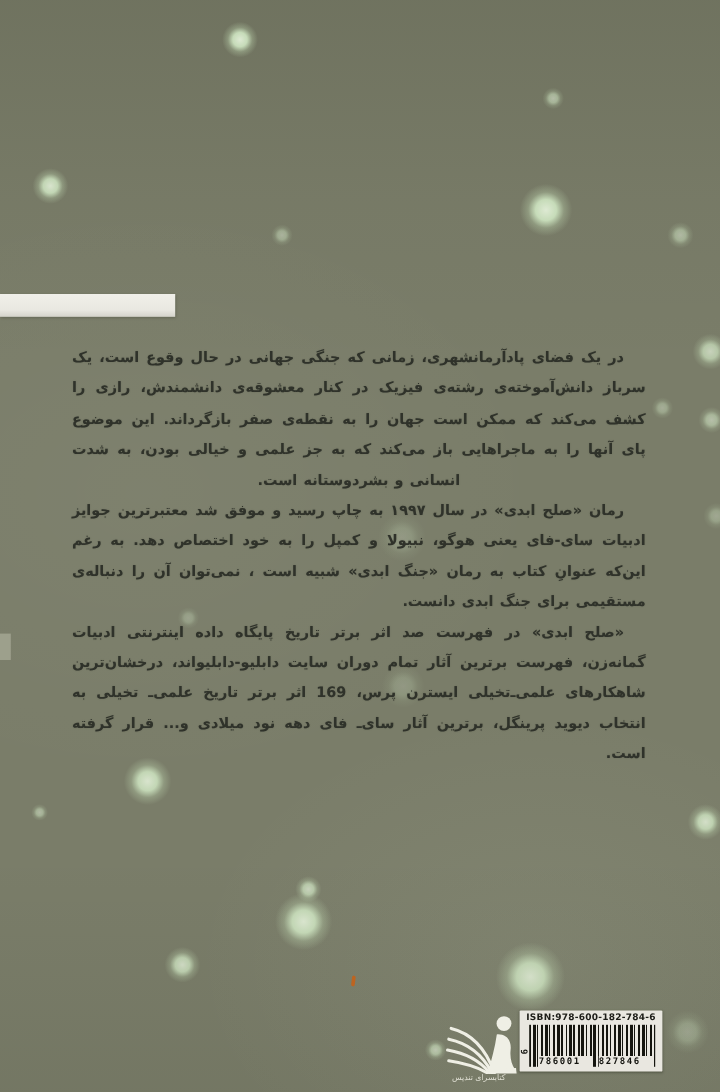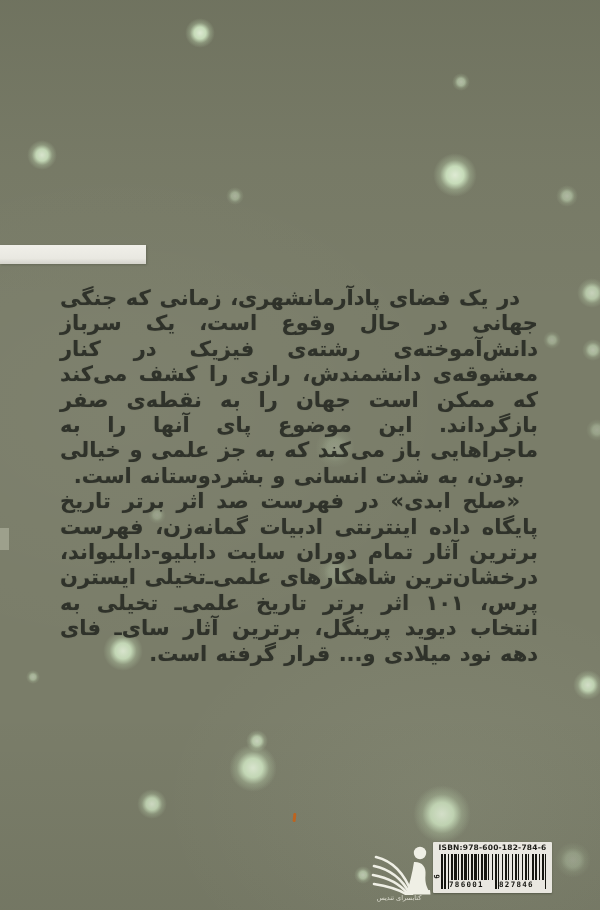--- a/index.html
+++ b/index.html
@@ -25,21 +25,21 @@
   }
   .left-patch{
     position:absolute;left:0;top:528px;width:9px;height:22px;
     background:rgba(235,238,220,0.30);
   }
   
   .synopsis{
     position:absolute;left:60px;right:62px;top:286px;
     direction:rtl;
     color:#2f322a;
-    font-size:21px;line-height:25.4px;font-weight:bold;
+    font-size:12px;line-height:25.4px;font-weight:bold;
     text-shadow:0 0 1px rgba(47,50,42,0.35);
   }
   .synopsis p{
     margin:0;padding:0;
     text-align:justify;text-align-last:right;
     text-indent:18px;
     word-spacing:1px;
   }
   .synopsis p.center-last{text-align-last:center;}
   
@@ -112,21 +112,22 @@
       <div class="star" style="left: 555.4px; top: 842.4px; height: 35.2px; width: 35.2px; opacity: 0.3; background: radial-gradient(circle, rgb(233, 246, 223) 0%, rgb(207, 230, 194) 28%, rgba(195, 220, 180, 0.35) 48%, rgba(195, 220, 180, 0) 70%);"></div>
       <div class="star" style="left: 354.2px; top: 866.2px; height: 17.6px; width: 17.6px; opacity: 0.6; background: radial-gradient(circle, rgb(233, 246, 223) 0%, rgb(207, 230, 194) 28%, rgba(195, 220, 180, 0.35) 48%, rgba(195, 220, 180, 0) 70%);"></div>
       <div class="speck" style="left: 293px; top: 813px; background: rgb(189, 100, 32);"></div>
     </div>
 
   <div class="white-bar"></div>
   <div class="left-patch"></div>
 
   <div class="synopsis">
     <p class="center-last">در یک فضای پادآرمانشهری، زمانی که جنگی جهانی در حال وقوع است، یک سرباز دانش‌آموخته‌ی رشته‌ی فیزیک در کنار معشوقه‌ی دانشمندش، رازی را کشف می‌کند که ممکن است جهان را به نقطه‌ی صفر بازگرداند. این موضوع پای آنها را به ماجراهایی باز می‌کند که به جز علمی و خیالی بودن، به شدت انسانی و بشردوستانه است.</p>
-    <p>«صلح ابدی» در فهرست صد اثر برتر تاریخ پایگاه داده اینترنتی ادبیات گمانه‌زن، فهرست برترین آثار تمام دوران سایت دابلیو-دابلیواند، درخشان‌ترین شاهکارهای علمی‌ـ‌تخیلی ایسترن پرس، ۱۰۱ اثر برتر تاریخ علمی‌ـ تخیلی به انتخاب دیوید پرینگل، برترین آثار سای‌ـ فای دهه نود میلادی و... قرار گرفته است.</p>
+    <p>رمان «صلح ابدی» در سال ۱۹۹۷ به چاپ رسید و موفق شد معتبرترین جوایز ادبیات سای-فای یعنی هوگو، نبیولا و کمپل را به خود اختصاص دهد. به رغم این‌که عنوانِ کتاب به رمان «جنگ ابدی» شبیه است ، نمی‌توان آن را دنباله‌ی مستقیمی برای جنگ ابدی دانست.</p>
+    <p>«صلح ابدی» در فهرست صد اثر برتر تاریخ پایگاه داده اینترنتی ادبیات گمانه‌زن، فهرست برترین آثار تمام دوران سایت دابلیو-دابلیواند، درخشان‌ترین شاهکارهای علمی‌ـ‌تخیلی ایسترن پرس، 169 اثر برتر تاریخ علمی‌ـ تخیلی به انتخاب دیوید پرینگل، برترین آثار سای‌ـ فای دهه نود میلادی و... قرار گرفته است.</p>
   </div>
 
   <div class="logo">
     <svg width="62" height="50" viewBox="0 0 62 50">
       <g fill="none" stroke="#efefe5" stroke-width="2.6" stroke-linecap="round">
         <path d="M5 12 Q30 18 41 49"></path>
         <path d="M3 21 Q27 26 39 49"></path>
         <path d="M2 30 Q25 34 37 49"></path>
         <path d="M3 39 Q23 42 35 49"></path>
       </g>

